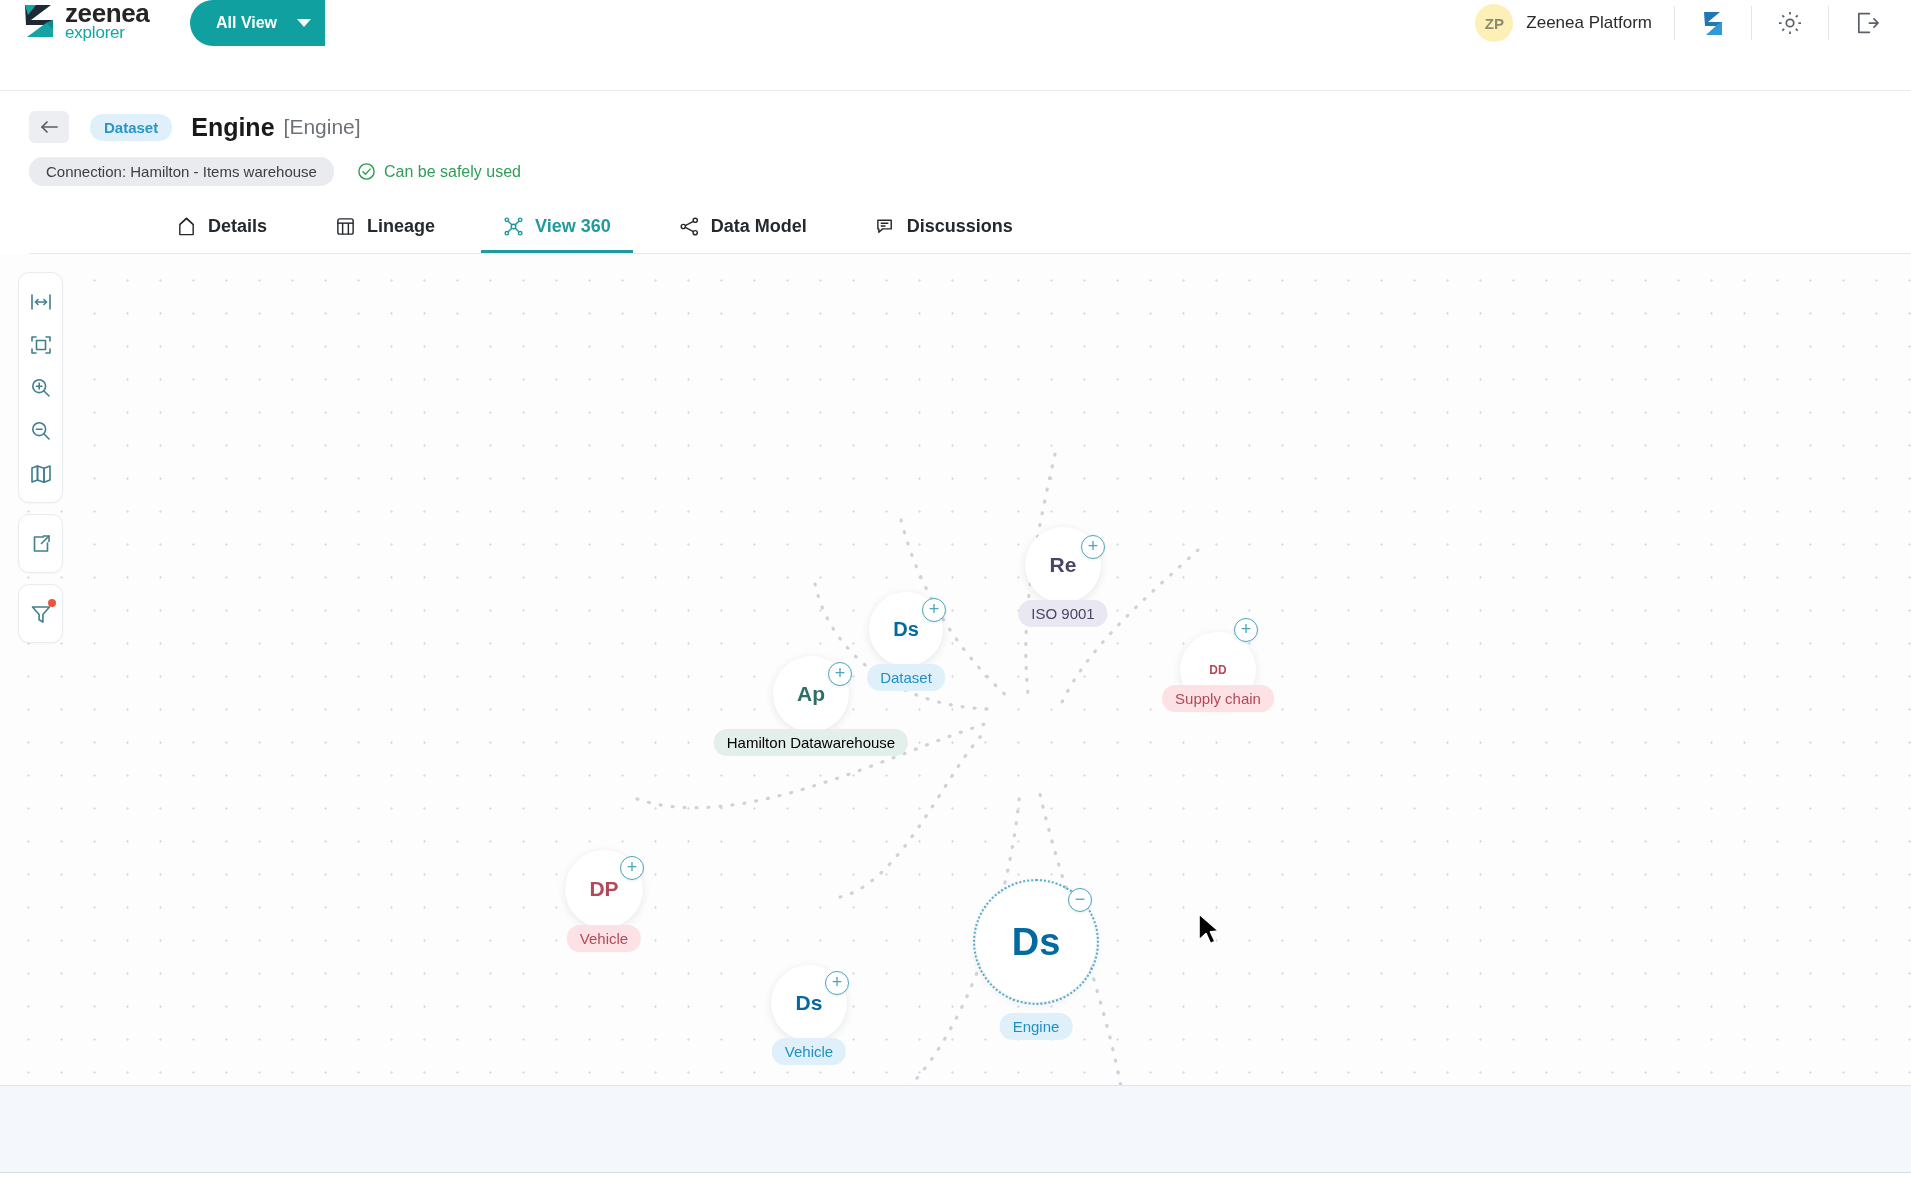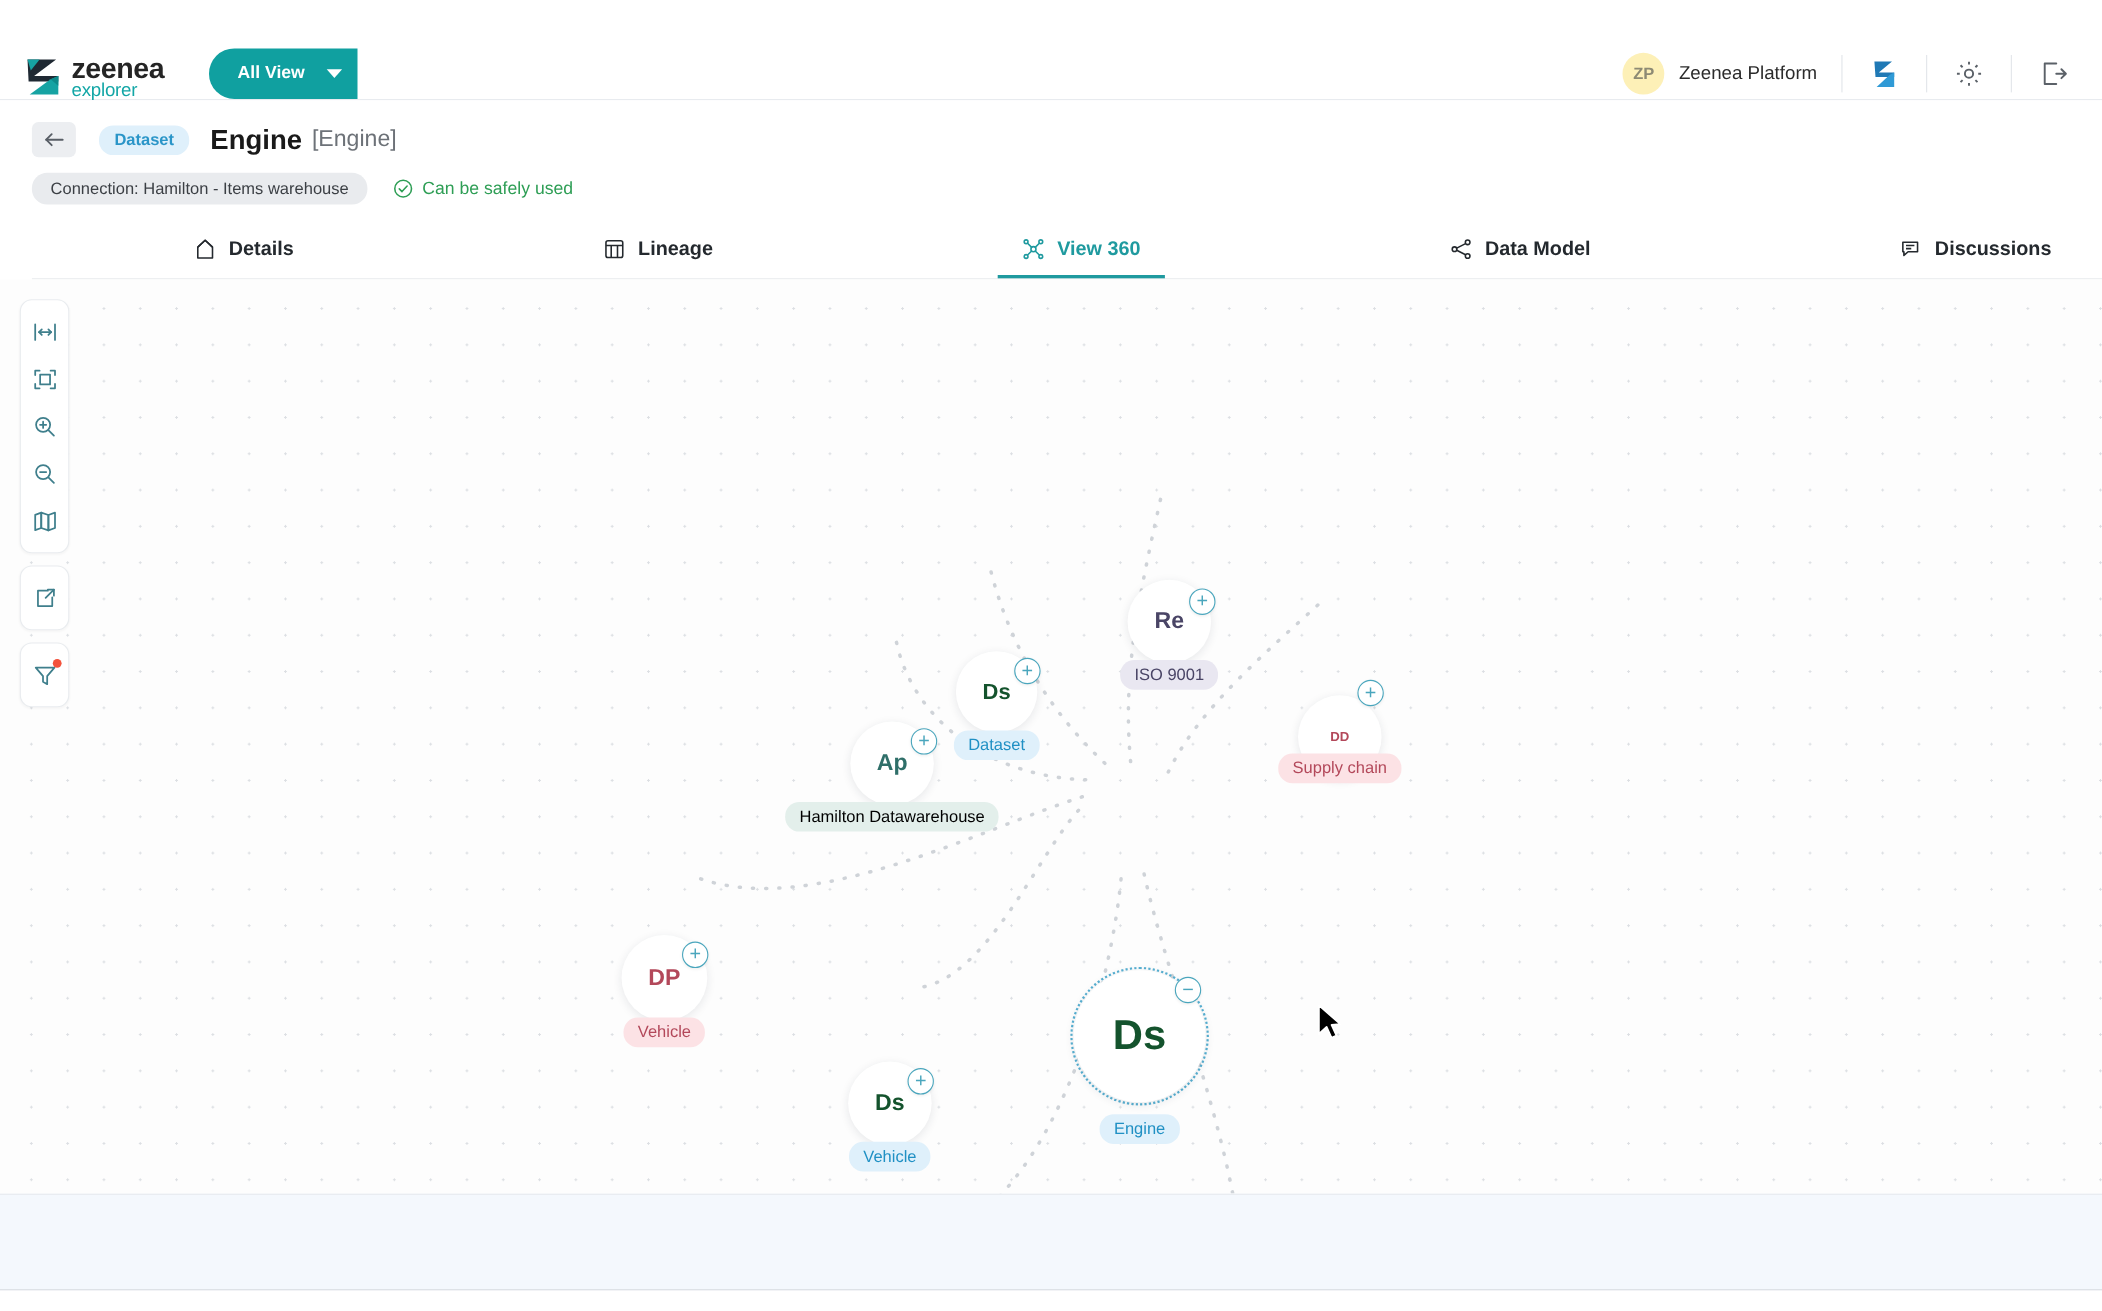--- a/index.html
+++ b/index.html
@@ -6,21 +6,21 @@
   * { box-sizing: border-box; margin: 0; padding: 0; }
   html, body {
     width: 1911px; height: 1192px;
     font-family: "Liberation Sans", sans-serif;
     background: #ffffff; overflow: hidden;
   }
 
   
   .topbar {
     position: relative; height: 91px; width: 100%;
-    background: #ffffff; display: flex; align-items: flex-end;
+    background: #ffffff; display: flex; align-items: flex-start;
     border-bottom: 1px solid #e8ebef;
   }
   .logo-wrap { display: flex; align-items: center; margin-left: 22px; width: 160px; }
   .logo-mark { width: 34px; height: 36px; margin-right: 9px; flex: none; }
   .logo-text { line-height: 1; }
   .logo-zeenea {
     font-size: 26px; font-weight: bold; color: #252525;
     letter-spacing: -0.4px; display: block;
   }
   .logo-explorer {
@@ -99,21 +99,21 @@
   }
   .safe-used {
     display: flex; align-items: center; margin-left: 23px;
     color: #2e9e55; font-size: 16px; white-space: nowrap;
   }
   .safe-used svg { margin-right: 8px; flex: none; }
 
   
   .tabs {
     display: flex; align-items: flex-end; margin-top: 20px;
-    border-bottom: 1px solid #e6e9ec; padding-left: 125px; height: 48px; justify-content: space-between;
+    border-bottom: 1px solid #e6e9ec; padding-left: 125px; height: 48px;
   }
   .tab {
     display: flex; align-items: center; padding: 0 22px 13px 22px;
     font-size: 18px; font-weight: bold; color: #24292e; cursor: pointer;
     margin-right: 24px; border-bottom: 3px solid transparent;
     white-space: nowrap;
   }
   .tab svg { margin-right: 11px; flex: none; }
   .tab.active { color: #1f9a9f; border-bottom-color: #1f9a9f; }
 
@@ -166,21 +166,21 @@
     position: absolute; width: 24px; height: 24px; border-radius: 50%;
     background: #ffffff; border: 1.6px solid #4aa6bd;
     display: flex; align-items: center; justify-content: center;
     z-index: 9; cursor: pointer; color: #4aa6bd;
     font-size: 18px; line-height: 1; font-weight: normal;
     box-shadow: 0 1px 3px rgba(0,0,0,0.08);
   }
   .expander span { margin-top: -2px; }
 
   
-  .c-ds  { background: #d6ecf9; color: #14532d; }
+  .c-ds  { background: #d6ecf9; color: #0369a1; }
   .c-ds .halo { }
   .l-ds  { background: #dff0fb; color: #2090c4; }
   .c-re  { background: #e4e2ee; color: #4a4566; }
   .l-re  { background: #e9e7f1; color: #4a4566; }
   .c-ap  { background: #dfeeea; color: #2f6f69; }
   .l-ap  { background: #e3efeb; color: #000000; }
   .c-dd  { background: #fbdfe2; color: #b3485a; }
   .l-dd  { background: #fce2e5; color: #b3485a; }
   .c-dp  { background: #fbdfe2; color: #b3485a; }
   .l-dp  { background: #fce2e5; color: #b3485a; }

